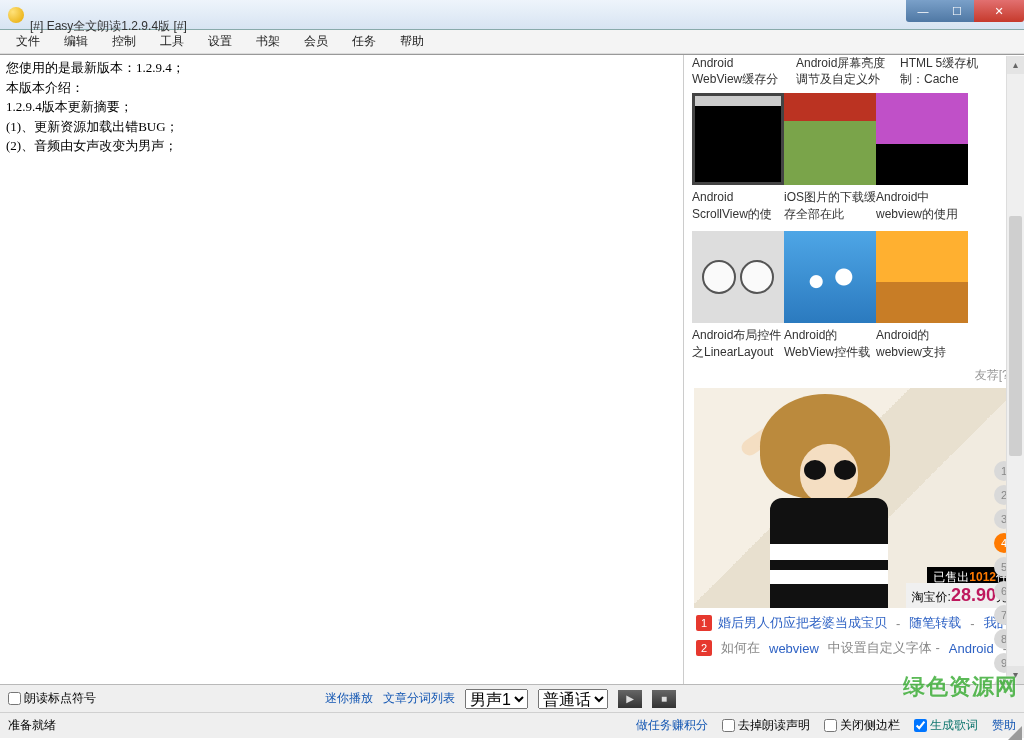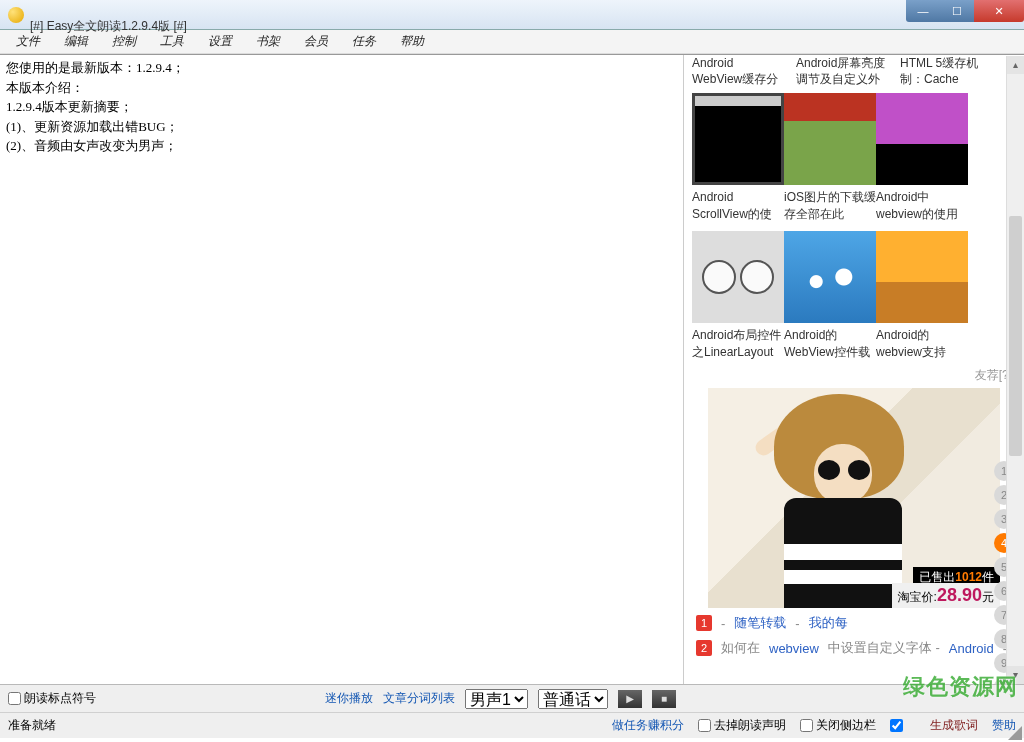--- a/index.html
+++ b/index.html
@@ -9,21 +9,21 @@
 .titlebar { height: 30px; background: linear-gradient(#eef4fb, #d7e4f2); display: flex; align-items: center; padding-left: 8px; border-bottom: 1px solid #8aa; position: relative; }
 .titlebar .app-icon { width: 16px; height: 16px; border-radius: 50%; background: radial-gradient(circle at 30% 30%, #ffe27a, #e6a800); margin-right: 6px; }
 .titlebar .title { font-size: 12px; color: #333; margin-top: 24px; }
 .win-btns { position: absolute; right: 0; top: 0; display: flex; height: 22px; }
 .win-btn { width: 34px; height: 22px; display: flex; align-items: center; justify-content: center; font-size: 11px; color: #fff; }
 .win-min { background: linear-gradient(#7aa0c9,#4f78a4); border-radius: 0 0 0 3px;}
 .win-max { background: linear-gradient(#7aa0c9,#4f78a4); }
 .win-close { background: linear-gradient(#e27070,#c63a2c); width: 50px; border-radius: 0 0 3px 0;}
 
 
-.menubar { height: 24px; background: #f4f4f4; border-bottom: 1px solid #dcdcdc; display: flex; align-items: center; padding: 0 6px; gap: 4px; font-style: italic; }
+.menubar { height: 24px; background: #f4f4f4; border-bottom: 1px solid #dcdcdc; display: flex; align-items: center; padding: 0 6px; gap: 4px; }
 .menuitem { font-size: 12px; padding: 2px 10px; color: #222; cursor: default; }
 
 
 .main { display: flex; height: 630px; border-top: 1px solid #999; }
 .left-pane { flex: 1; padding: 3px 6px; font-size: 13px; line-height: 1.5; border-right: 1px solid #ccc; font-family: SimSun, serif; white-space: pre-line; overflow: hidden; }
 .right-pane { width: 340px; background: #fff; position: relative; overflow: hidden; font-size: 12px; }
 
 
 .thumb-grid { display: flex; flex-wrap: wrap; gap: 10px 0; padding: 0 10px 6px 8px; }
 .thumb-card { width: 92px; }
@@ -39,21 +39,21 @@
 .thumb-img.t6 { background: linear-gradient(#ffb030 55%, #c87d26 55%); }
 
 .thumb-label { font-size: 12px; color: #333; line-height: 1.35; margin-top: 4px; height: 32px; overflow: hidden; }
 
 .top-row-labels { display: flex; gap: 12px; padding: 0 10px 6px 8px; }
 .top-row-labels div { width: 92px; font-size: 12px; color: #333; line-height: 1.35; }
 
 .friend-rec { text-align: right; color: #999; font-size: 12px; padding: 2px 12px 4px; }
 
 
-.promo { margin: 0 24px; position: relative; height: 220px; background: linear-gradient(135deg,#f5efe4 40%,#e8e0cf 40% 60%,#f1ebe0 60%); overflow:hidden;}
+.promo { margin: 0 10px; position: relative; height: 220px; background: linear-gradient(135deg,#f5efe4 40%,#e8e0cf 40% 60%,#f1ebe0 60%); overflow:hidden;}
 .promo .fig { position:absolute; left:36px; top:0; width:180px; height:220px;}
 .promo .hair { position:absolute; top:6px; left:30px; width:130px; height:105px; background:#bb8a3d; border-radius:60% 60% 50% 50% / 60% 60% 50% 50%; }
 .promo .face { position:absolute; top:56px; left:70px; width:58px; height:60px; background:#f4dec2; border-radius:48%;}
 .promo .glasses{position:absolute; top:72px; left:74px; width:52px; height:20px;}
 .promo .glasses::before,.promo .glasses::after{content:"";position:absolute;width:22px;height:20px;border-radius:50%;background:#111;top:0;}
 .promo .glasses::before{left:0;} .promo .glasses::after{right:0;}
 .promo .arm{position:absolute; top:40px; left:8px; width:56px; height:16px; background:#f4dec2; border-radius:8px; transform:rotate(-35deg);}
 .promo .shirt{position:absolute; top:110px; left:40px; width:118px; height:110px; background:#111; border-radius:12px 12px 0 0;}
 .promo .shirt::before{content:"";position:absolute;left:0;right:0;top:46px;height:16px;background:#fff;}
 .promo .shirt::after{content:"";position:absolute;left:0;right:0;top:72px;height:14px;background:#fff;}
@@ -86,21 +86,21 @@
 .controls .spacer { flex: 1; }
 .controls .alabel { color: #1457b3; cursor: pointer; }
 .controls select { font-size: 16px; height: 20px; }
 .ctrl-btn { width: 24px; height: 18px; background: linear-gradient(#666,#333); display:inline-flex;align-items:center;justify-content:center;color:#ddd;font-size:10px;}
 
 
 .statusbar { height: 26px; background: #efefef; border-top: 1px solid #d0d0d0; display: flex; align-items: center; padding: 0 8px; font-size: 12px; gap: 14px; }
 .statusbar .spacer { flex: 1; }
 .statusbar .lnk { color: #1457b3; }
 .statusbar label { display: flex; align-items: center; gap: 3px; }
-.statusbar .green { color: #7f1d1d; margin-left: 24px; }
+.statusbar .green { color: #0f766e; }
 
 .watermark { position: absolute; right: 6px; bottom: 40px; font-size: 22px; font-weight: bold; color: #3fae3a; opacity: 0.85; letter-spacing: 1px; text-shadow:0 0 2px #fff; pointer-events:none;}
 .corner-tri { position: absolute; right: 2px; bottom: 2px; width: 0; height: 0; border-style: solid; border-width: 0 0 14px 14px; border-color: transparent transparent #9a9a9a transparent; }
 
 input[type=checkbox]{width:13px;height:13px;}
 </style>
 </head>
 <body>
 
 <div class="titlebar">
@@ -190,20 +190,21 @@
         <div class="dot">6</div>
         <div class="dot">7</div>
         <div class="dot">8</div>
         <div class="dot">9</div>
         <div class="dot">10</div>
       </div>
 
     <div class="link-list" id="linklist">
         <div class="link-row">
           <span class="num-badge">1</span>
+          <a href="#">婚后男人仍应把老婆当成宝贝</a>
           <span class="sep"> - </span>
           <a href="#">随笔转载</a>
           <span class="sep"> - </span>
           <a href="#">我的每</a>
         </div>
         <div class="link-row">
           <span class="num-badge">2</span>
           <span class="sep">如何在</span>
           <a href="#">webview</a>
           <span class="sep">中设置自定义字体 - </span>

